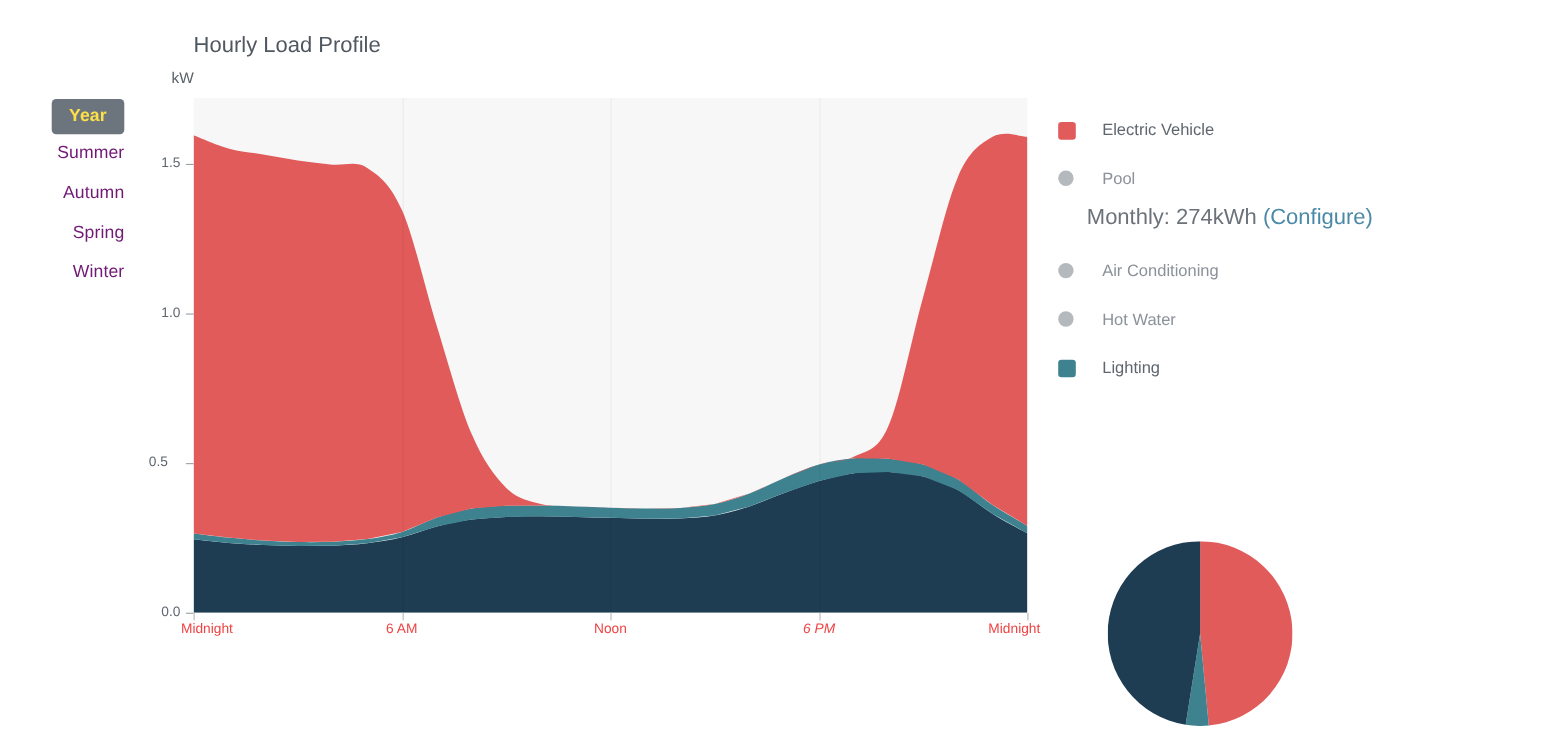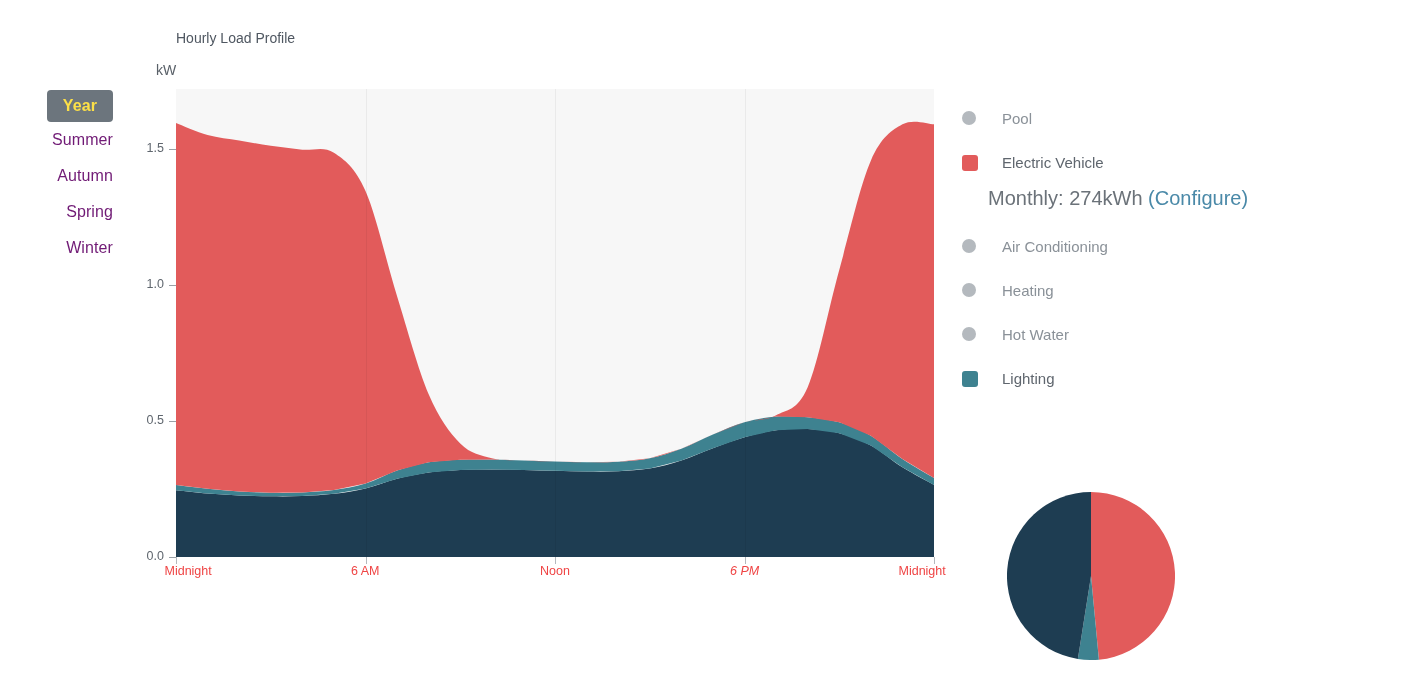--- a/index.html
+++ b/index.html
@@ -41,21 +41,21 @@
     font-weight: bold;
     border-radius: 4px;
     padding: 8px 16px;
     margin-right: 0px;
   }
 
   
   .chart-title {
     position: absolute;
     left: 176px; top: 31px;
-    font-size: 14px;
+    font-size: 20px;
     color: #4f5761;
     line-height: 1;
   }
   .axis-unit {
     position: absolute;
     left: 156px; top: 62px;
     font-size: 14px;
     color: #5a6169;
   }
   .download-btn {
@@ -196,21 +196,21 @@
         <path d="M0.00,34.01C5.26,36.01 21.06,43.08 31.58,45.98C42.11,48.89 52.64,49.61 63.17,51.43C73.69,53.24 84.22,55.33 94.75,56.87C105.28,58.41 115.81,59.54 126.33,60.68C136.86,61.81 147.39,56.78 157.92,63.67C168.44,70.56 178.97,78.09 189.50,102.03C200.03,125.98 210.56,173.46 221.08,207.33C231.61,241.21 242.14,280.75 252.67,305.29C263.19,329.82 273.72,343.88 284.25,354.54C294.78,365.19 305.31,366.42 315.83,369.23C326.36,372.04 336.89,370.86 347.42,371.41C357.94,371.95 368.47,372.18 379.00,372.50C389.53,372.81 400.06,373.27 410.58,373.31C421.11,373.36 431.64,373.45 442.17,372.77C452.69,372.09 463.22,371.41 473.75,369.23C484.28,367.05 494.81,363.65 505.33,359.71C515.86,355.76 526.39,349.96 536.92,345.56C547.44,341.16 557.97,336.53 568.50,333.31C579.03,330.09 589.56,332.09 600.08,326.24C610.61,320.39 621.14,322.43 631.67,298.21C642.19,274.00 652.72,218.67 663.25,180.94C673.78,143.21 684.31,96.09 694.83,71.83C705.36,47.57 715.89,41.45 726.42,35.37C736.94,29.30 752.74,35.37 758.00,35.37L758.00,389.09L726.42,370.05L694.83,346.65L663.25,333.31L631.67,328.14L600.08,327.60L568.50,333.31L536.92,345.56L505.33,359.71L473.75,369.23L442.17,372.77L410.58,373.31L379.00,372.50L347.42,371.41L315.83,370.59L284.25,370.86L252.67,373.31L221.08,381.47L189.50,394.53L157.92,401.07L126.33,403.51L94.75,403.79L63.17,402.43L31.58,399.70L0.00,395.90Z" fill="#e25b5b" shape-rendering="geometricPrecision"></path>
       </svg>
   <div class="gridline-v" style="left: 189.5px;"></div>
       <div class="gridline-v" style="left: 379px;"></div>
       <div class="gridline-v" style="left: 568.5px;"></div>
     </div>
 
   <div class="yaxis-col">
       <div class="ytick" style="top: 461px; right: 12px;">0.0</div>
       <div class="ytick-mark" style="top: 468px; right: 0px;"></div>
-      <div class="ytick" style="top: 324.953px; right: 12px;">0.5</div>
+      <div class="ytick" style="top: 324.953px; right: 12px; text-align: center;">0.5</div>
       <div class="ytick-mark" style="top: 331.953px; right: 0px;"></div>
       <div class="ytick" style="top: 188.907px; right: 12px;">1.0</div>
       <div class="ytick-mark" style="top: 195.907px; right: 0px;"></div>
       <div class="ytick" style="top: 52.8605px; right: 12px;">1.5</div>
       <div class="ytick-mark" style="top: 59.8605px; right: 0px;"></div>
     </div>
   <div class="xaxis-row">
       <div class="xtick-mark" style="left: 0px;"></div>
       <div class="xtick-label" style="left: -11.5px;">Midnight</div>
       <div class="xtick-mark" style="left: 189.5px;"></div>
@@ -219,46 +219,41 @@
       <div class="xtick-label" style="left: 364px;">Noon</div>
       <div class="xtick-mark" style="left: 568.5px;"></div>
       <div class="xtick-label" style="left: 554px; font-style: italic;">6 PM</div>
       <div class="xtick-mark" style="left: 758px;"></div>
       <div class="xtick-label" style="left: 722.5px;">Midnight</div>
     </div>
 
   <div class="legend">
 
     <div class="legend-row">
+      <span class="swatch-sq" style="background:#e25b5b;"></span>
+      <span class="legend-label">Electric Vehicle</span>
+
+    </div>
+
+    <div class="legend-row">
       <span class="swatch-dot"></span>
       <span class="legend-label dim">Pool</span>
 
     </div>
 
-    <div class="legend-row">
-      <span class="swatch-sq" style="background:#e25b5b;"></span>
-      <span class="legend-label">Electric Vehicle</span>
-
-    </div>
-
     <div class="legend-row" style="height:40px;">
       <span class="config-line"><span>Monthly: 274kWh</span> <span class="config-link">(Configure)</span></span>
     </div>
 
     <div class="legend-row">
       <span class="swatch-dot"></span>
       <span class="legend-label dim">Air Conditioning</span>
 
     </div>
 
-    <div class="legend-row">
-      <span class="swatch-dot"></span>
-      <span class="legend-label dim">Heating</span>
-
-    </div>
 
     <div class="legend-row">
       <span class="swatch-dot"></span>
       <span class="legend-label dim">Hot Water</span>
 
     </div>
 
     <div class="legend-row">
       <span class="swatch-sq" style="background:#3e8290;"></span>
       <span class="legend-label">Lighting</span>

